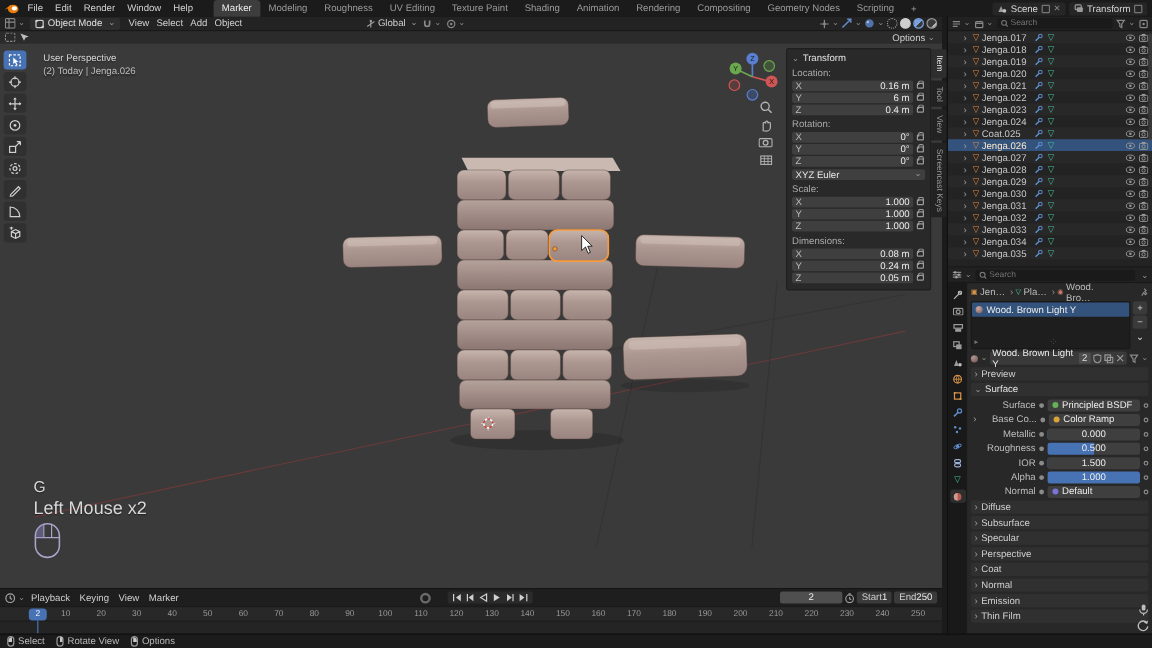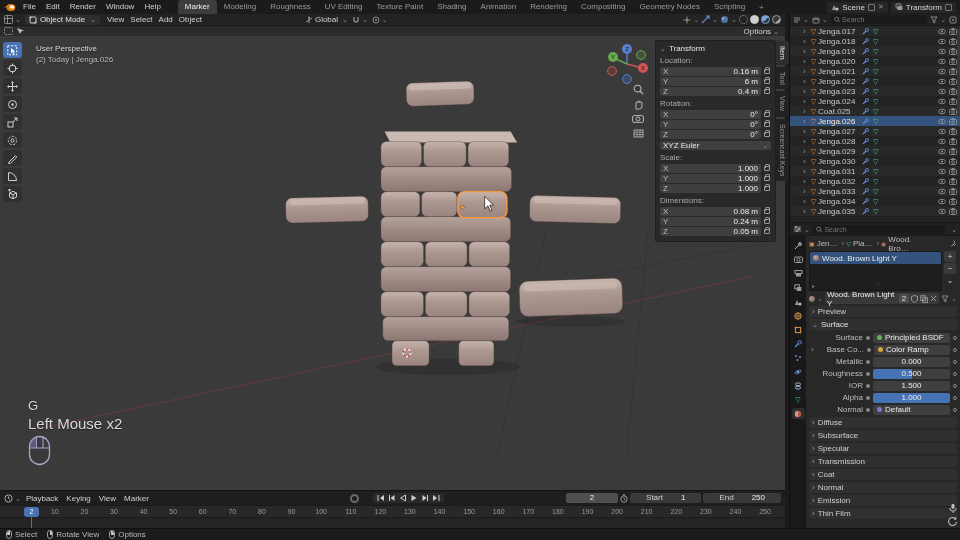--- a/index.html
+++ b/index.html
@@ -124,21 +124,21 @@
 .expand .slabel{width:44px}
 .float-ics{position:absolute;right:2px;bottom:2px;display:flex;flex-direction:column;gap:2px;align-items:center}
 
 .timeline{left:0;top:490px;width:785px;height:38px;background:#222;z-index:20;border-top:1px solid #141414}
 .tl-header{height:14px;background:#1e1e1e;display:flex;align-items:center;gap:2px;padding:0 4px;position:relative}
 .tl-menus{display:flex;gap:2px}
 .record-dot{position:absolute;left:350px;width:9px;height:9px;border-radius:50%;border:2px solid #6a6a6a}
 .playback{position:absolute;left:373px;display:flex;gap:3px;align-items:center;background:#2a2a2a;border-radius:2px;padding:1px 4px}
 .tl-fields{position:absolute;right:4px;display:flex;gap:2px;align-items:center}
 .frame-field{background:#4f4f4f;border-radius:2px;width:52px;text-align:center;height:10px;line-height:10px;color:#eee}
-.se-field{background:#3a3a3a;border-radius:2px;height:10px;line-height:10px;padding:0 16px;display:flex;gap:18px;color:#cfcfcf}
+.se-field{background:#3a3a3a;border-radius:2px;height:10px;line-height:10px;padding:0 4px;display:flex;gap:0;color:#cfcfcf}
 .se-field b{font-weight:normal;color:#eee}
 .ruler{height:12px;background:#282828;position:relative;border-top:1px solid #1a1a1a}
 .ticks{display:flex;padding-left:40px}
 .tick{width:29.6px;text-align:center;color:#9a9a9a;font-size:7px;line-height:12px}
 .playhead{position:absolute;left:24px;top:1px;width:15px;height:10px;background:#4772b3;border-radius:3px;color:#fff;text-align:center;line-height:10px;font-size:7px}
 .playhead::after{content:"";position:absolute;left:7px;top:10px;width:1px;height:15px;background:#4772b3}
 .tracks{height:12px;background:#242424;border-top:1px solid #1c1c1c}
 
 .statusbar{left:0;top:528px;width:960px;height:12px;background:#1b1b1b;border-top:1px solid #0f0f0f;display:flex;align-items:center;gap:10px;padding:0 6px;z-index:40}
 .sb-item{display:flex;align-items:center;gap:3px;color:#b9b9b9}
@@ -1275,21 +1275,21 @@
           <div class="psec chev">
             <span>Diffuse</span>
           </div>
           <div class="psec chev">
             <span>Subsurface</span>
           </div>
           <div class="psec chev">
             <span>Specular</span>
           </div>
           <div class="psec chev">
-            <span>Transmission</span>
+            <span>Perspective</span>
           </div>
           <div class="psec chev">
             <span>Coat</span>
           </div>
           <div class="psec chev">
             <span>Normal</span>
           </div>
           <div class="psec chev">
             <span>Emission</span>
           </div>

